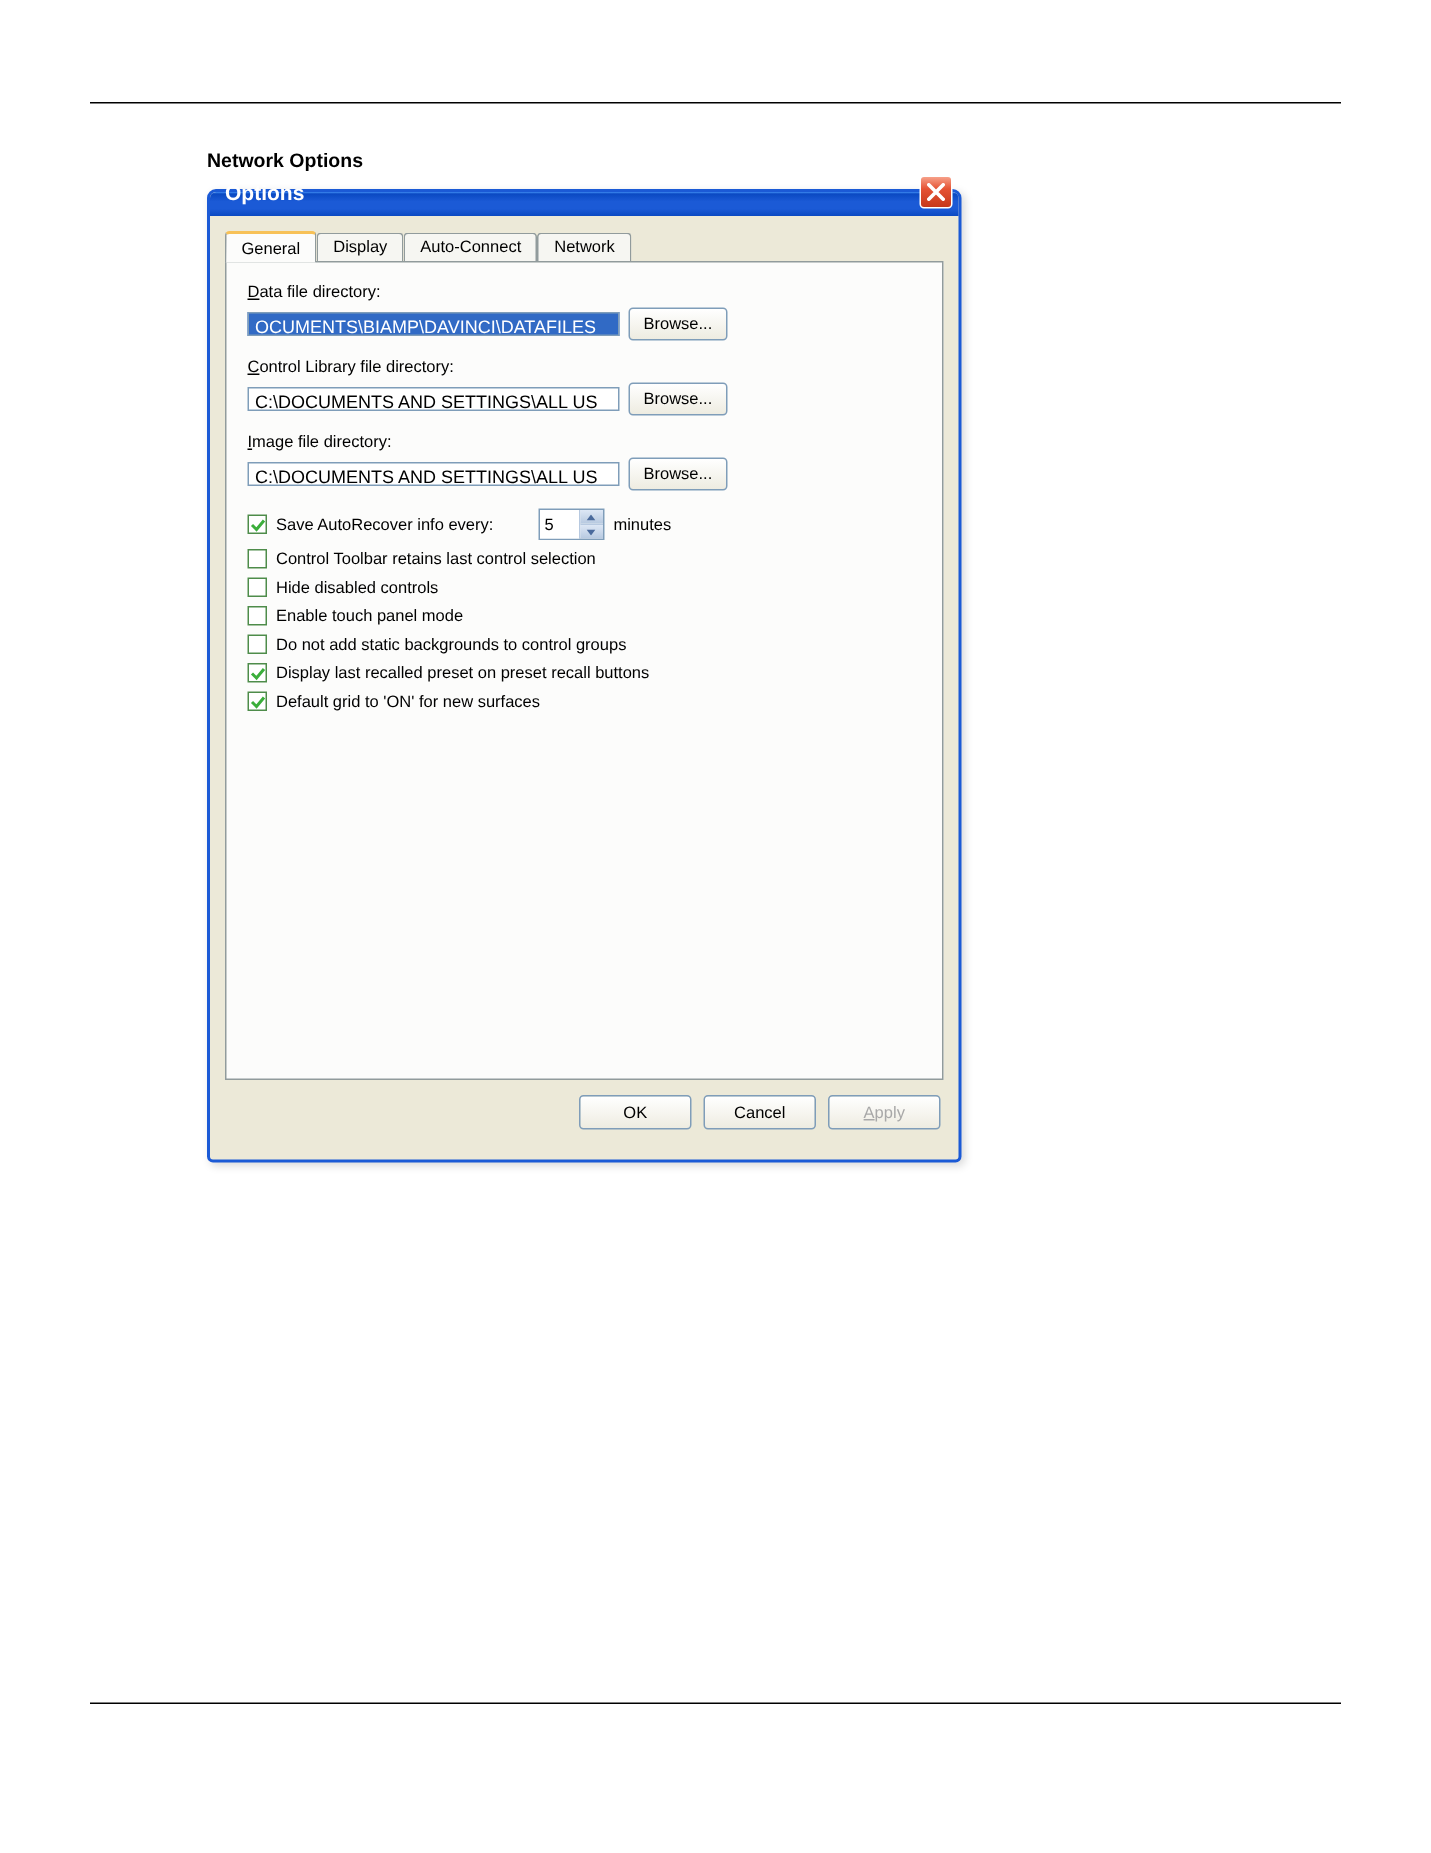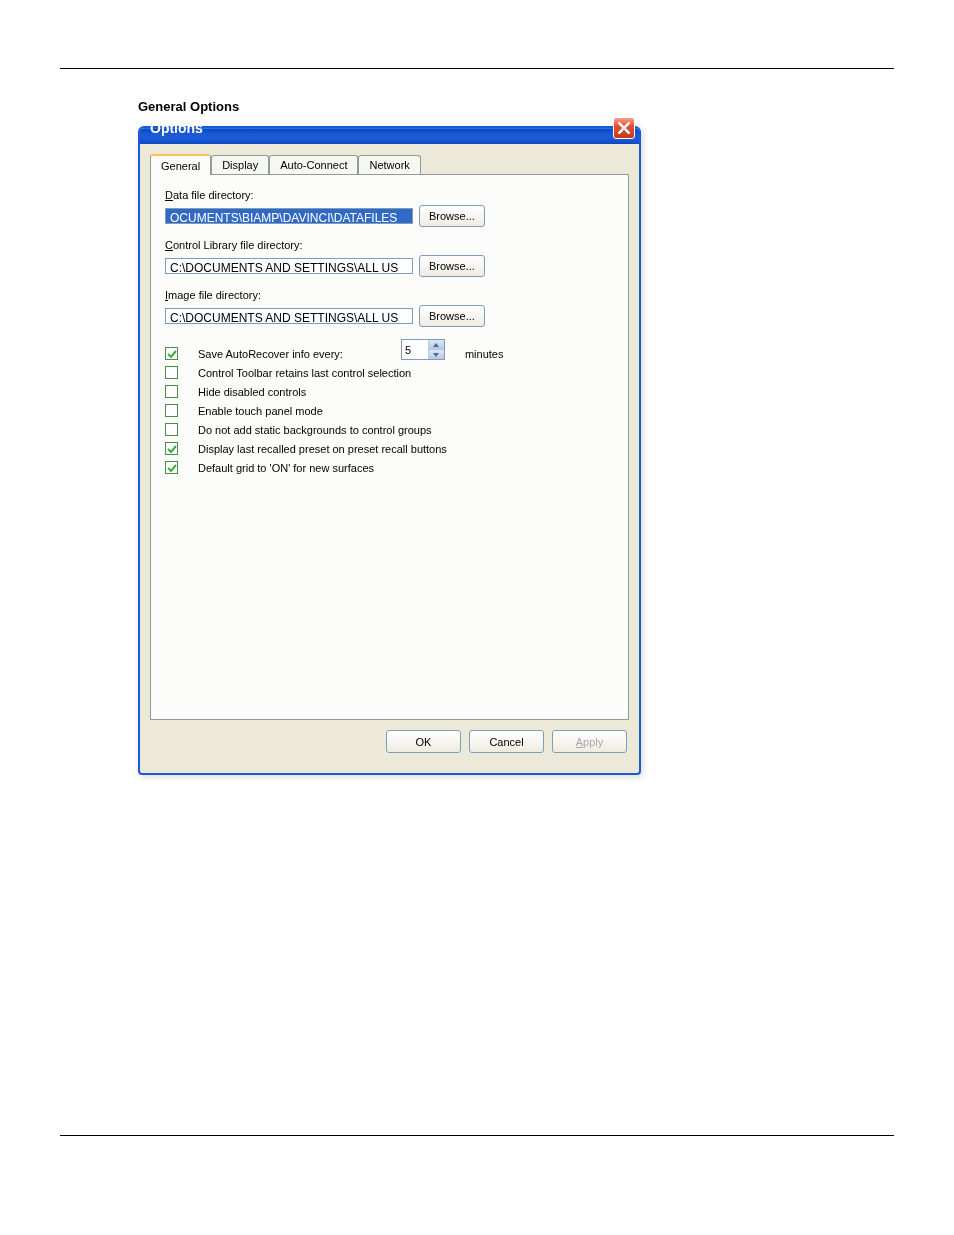--- a/index.html
+++ b/index.html
@@ -125,22 +125,22 @@
     border-radius: 3px;
     background: linear-gradient(to bottom, #ffffff, #eeece1);
     cursor: pointer;
     font-family: Tahoma, Arial, sans-serif;
     font-size: 11px;
     display: inline-flex;
     align-items: center;
   }
   .checkbox-row {
     display: flex;
-    align-items: flex-end;
-    gap: 20px;
+    align-items: center;
+    gap: 6px;
     margin: 6px 0;
   }
   .cb {
     width: 13px; height: 13px;
     border: 1px solid #4e8c4a;
     background: #fff;
     display: inline-flex;
     align-items: center;
     justify-content: center;
     cursor: pointer;
@@ -214,21 +214,21 @@
   }
   .spacer-mid { height: 418px; }
   .spacer-bot { height: 200px; }
 </style>
 </head>
 <body>
 
 <div class="page">
   <div class="hr"></div>
 
-  <div class="section-title">General Options</div>
+  <div class="section-title">Network Options</div>
 
   <div class="wrap-row">
     <div class="dialog">
       <div class="titlebar">
         <span class="titlebar-title">Options</span>
         <div class="close-btn">
           <svg viewBox="0 0 10 10">
               <path d="M1 1 L9 9 M9 1 L1 9" stroke="#fff" stroke-width="2" stroke-linecap="round"></path>
             </svg>
         </div>

